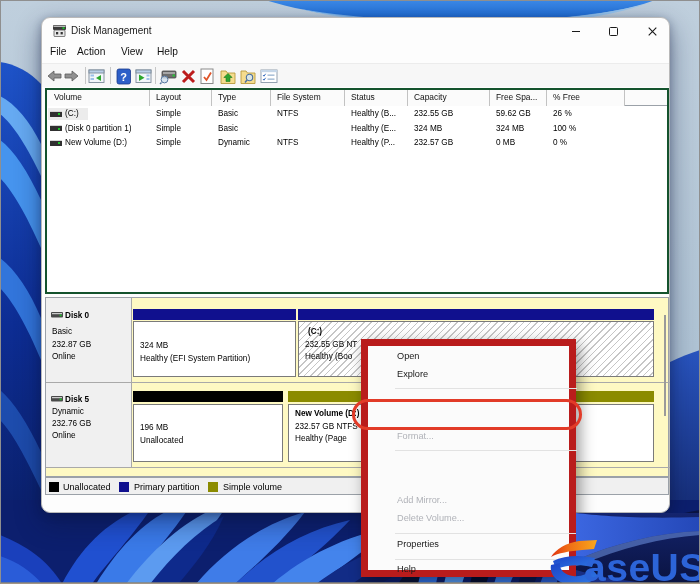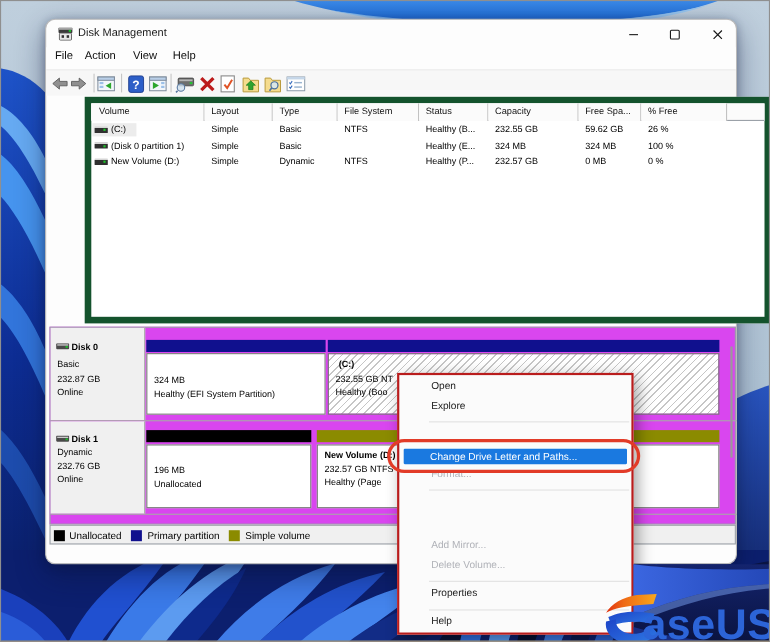--- a/index.html
+++ b/index.html
@@ -14,46 +14,46 @@
          box-shadow:0 10px 26px rgba(10,20,60,.45), 0 2px 8px rgba(10,20,60,.3); z-index:5; }
   #titlebar { left:0; top:0; width:100%; height:25px; }
   #title { left:29px; top:0; height:25px; line-height:26px; font-size:10px; color:#1a1a1a; }
 
   #menubar { left:0; top:25px; width:100%; height:20px; background:#fdfdfd; font-size:10.2px; color:#111; }
   .mi { position:absolute; top:3px; line-height:12px; }
   #toolbar { left:0; top:45px; width:100%; height:24px; background:#f7f7f7; border-top:1px solid #ececec; }
   .tsep { position:absolute; top:3px; width:1px; height:17px; background:#c6c6c6; }
 
   
-  #listpane { left:3px; top:70px; width:624px; height:206px; background:#fff; border:6px solid #14532d;margin-left:32px; }
+  #listpane { left:3px; top:70px; width:624px; height:206px; background:#fff; border:2px solid #14532d; }
   .hcell { position:absolute; top:0; height:16px; border-right:1px solid #c2c2c2; background:#fbfbfb; }
   .hlab  { position:absolute; top:2px; font-size:8.4px; color:#111; font-weight:500; }
   #lhead { position:absolute; left:0; top:0; width:100%; height:16px; background:#fbfbfb; border-bottom:1px solid #9ba1a8; }
   .rtx { position:absolute; font-size:8.2px; color:#000; line-height:14px; height:14px; white-space:nowrap; }
   .dico { position:absolute; width:12px; height:6px; }
   .dbar { position:absolute; left:0; top:0; width:12px; height:6px; background:linear-gradient(#d5d5d5 0 1.5px, #303030 1.5px 100%); border-radius:.5px; }
   .dled { position:absolute; right:2px; top:2.6px; width:2px; height:2px; background:#1ec42a; }
 
   
-  #gpane { left:3px; top:279px; width:624px; height:180px; background:#d946ef; border:1px solid #9ba1a8; }
+  #gpane { left:3px; top:279px; width:624px; height:180px; background:#fef9c3; border:1px solid #9ba1a8; }
   .dlabel { position:absolute; left:0; width:86px; background:#f0f0f0; border-right:1px solid #a9a9a9; }
   .rowline { position:absolute; left:0; width:624px; height:1px; background:#a9a9a9; }
   .strip { position:absolute; height:11px; }
   .pbody { position:absolute; background:#fff; border:1px solid #7a7a7a; }
   .ptx { position:absolute; font-size:8.2px; line-height:12px; white-space:nowrap; color:#000; }
   .glab { position:absolute; left:6px; font-size:8.2px; line-height:12px; color:#000; white-space:nowrap; }
 
   
   #legend { left:3px; top:459px; width:624px; height:18px; background:#f0f0f0; border:1px solid #9ba1a8; }
   .lsq { position:absolute; top:4px; width:10px; height:10px; }
   .llab { position:absolute; top:3.5px; font-size:9px; color:#000; }
 
   
   #ctx { left:361px; top:339px; width:215px; height:238px; background:#fbfbfb;
-         border:2px solid #b91c1c; box-shadow:4px 5px 14px rgba(0,0,0,.4); z-index:20; }
+         border:7px solid #b91c1c; box-shadow:4px 5px 14px rgba(0,0,0,.4); z-index:20; }
   .ci { position:absolute; left:1px; width:211px; height:18px; line-height:18px; font-size:9.2px; color:#1a1a1a; padding-left:28px; }
   .cg { color:#b0b2b8; }
   .csep { position:absolute; left:27px; width:182px; height:1px; background:#e2e2e2; }
   #chl { position:absolute; left:4px; top:67px; width:203px; height:14px; background:#1a79e0; border-radius:1px;
          color:#fff; font-size:9.2px; line-height:14px; padding-left:24px; }
   #redoval { left:352px; top:399px; width:230px; height:31px; border:3px solid #e23b28; border-radius:16px; z-index:30; }
 
   #easeus { left:0px; top:0px; width:700px; height:584px; z-index:25; pointer-events:none; }
   #wall { left:0; top:0; z-index:0; }
 </style>
@@ -295,21 +295,21 @@
     <div class="glab" style="left:19px;top:11.5px;font-weight:bold">Disk 0</div>
     <div class="glab" style="top:27.5px">Basic</div>
     <div class="glab" style="top:41px">232.87 GB</div>
     <div class="glab" style="top:53px">Online</div>
 
     <svg class="abs" style="left:5px;top:98px" width="12" height="7" viewBox="0 0 12 7">
         <rect width="12" height="5.5" rx="1" fill="#4a4a4a"></rect>
         <rect x="1" y="1" width="10" height="1.2" fill="#cacaca"></rect>
         <rect x="8.6" y="2.6" width="2" height="1.6" fill="#19c427"></rect>
       </svg>
-    <div class="glab" style="left:19px;top:95.5px;font-weight:bold">Disk 1</div>
+    <div class="glab" style="left:19px;top:95.5px;font-weight:bold">Disk 5</div>
     <div class="glab" style="top:108px">Dynamic</div>
     <div class="glab" style="top:120px">232.76 GB</div>
     <div class="glab" style="top:132px">Online</div>
 
     <div class="strip" style="left:87px;top:11px;width:163px;background:#10108e"></div>
     <div class="pbody" style="left:87px;top:23px;width:163px;height:56px">
       <div class="ptx" style="left:6px;top:18px">324 MB</div>
       <div class="ptx" style="left:6px;top:31px">Healthy (EFI System Partition)</div>
     </div>
     <div class="strip" style="left:252px;top:11px;width:356px;background:#10108e"></div>
@@ -342,21 +342,20 @@
     <div class="llab" style="left:88px">Primary partition</div>
     <div class="lsq" style="left:162px;background:#8b8b00"></div>
     <div class="llab" style="left:177px">Simple volume</div>
   </div>
 </div>
 
 <div id="ctx" class="abs">
   <div class="ci" style="top:1px">Open</div>
   <div class="ci" style="top:19px">Explore</div>
   <div class="csep" style="top:42px"></div>
-  <div id="chl">Change Drive Letter and Paths...</div>
   <div class="ci cg" style="top:81px">Format...</div>
   <div class="csep" style="top:104px"></div>
   <div class="ci cg" style="top:144.5px">Add Mirror...</div>
   <div class="ci cg" style="top:162.5px">Delete Volume...</div>
   <div class="csep" style="top:187px"></div>
   <div class="ci" style="top:188.5px">Properties</div>
   <div class="csep" style="top:212.5px"></div>
   <div class="ci" style="top:213.5px">Help</div>
 </div>
 <div id="redoval" class="abs"></div>

